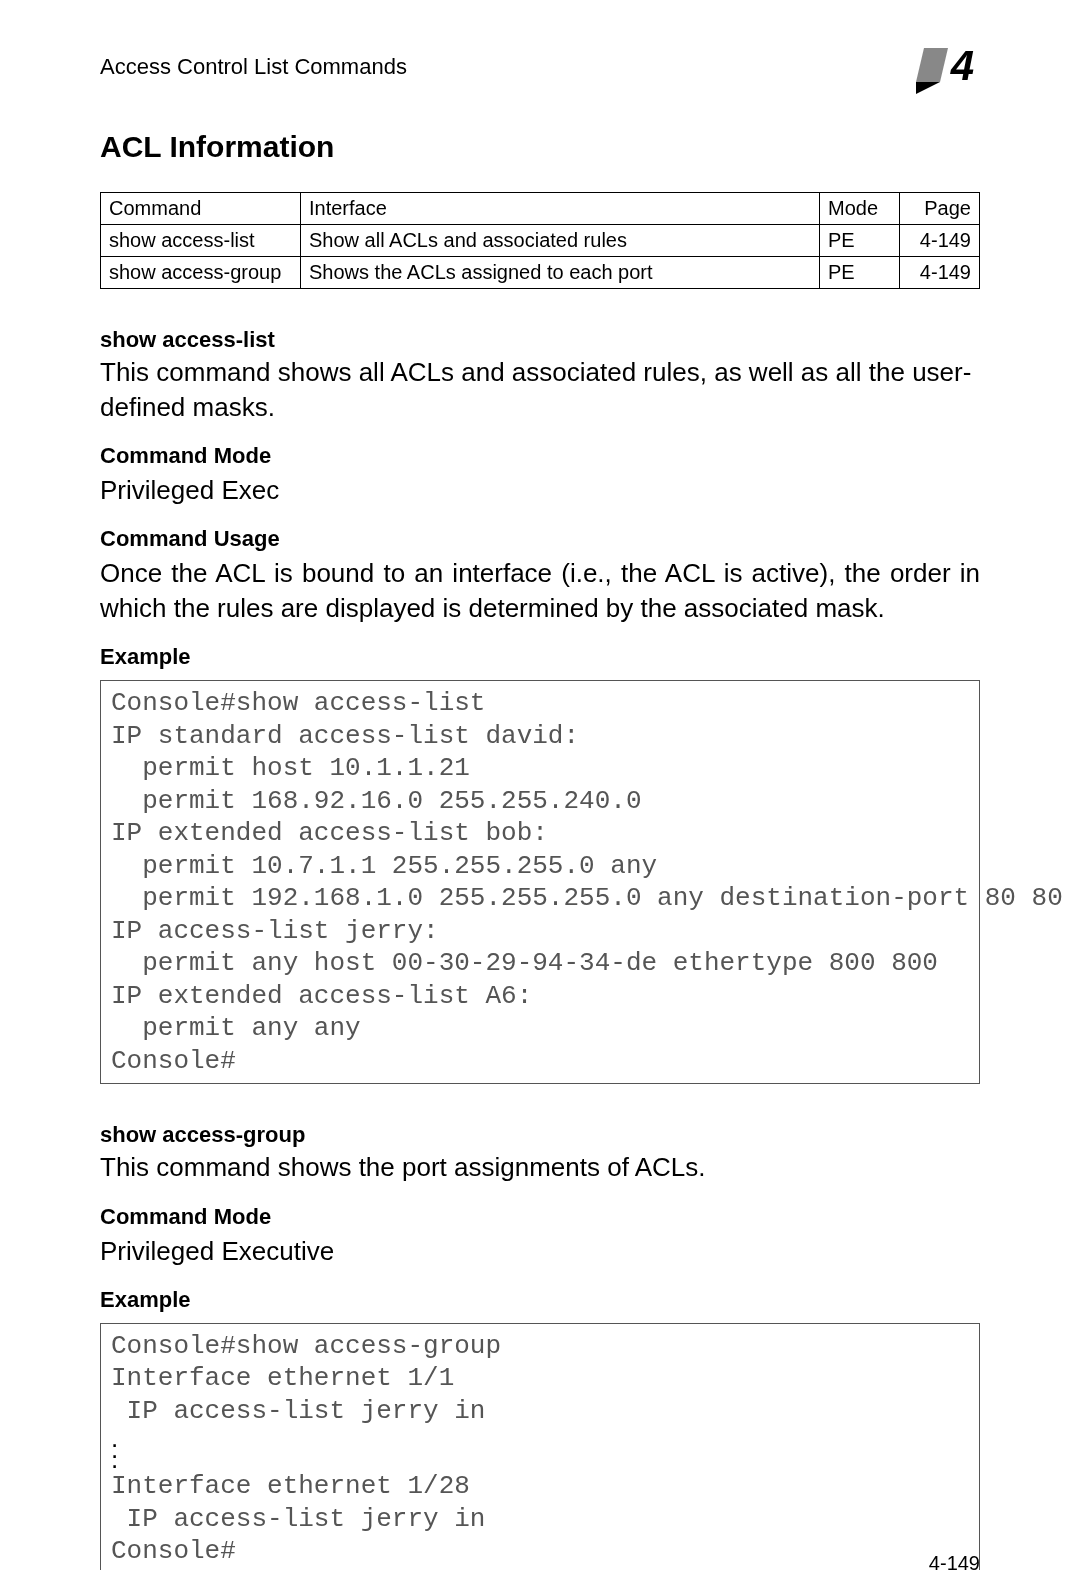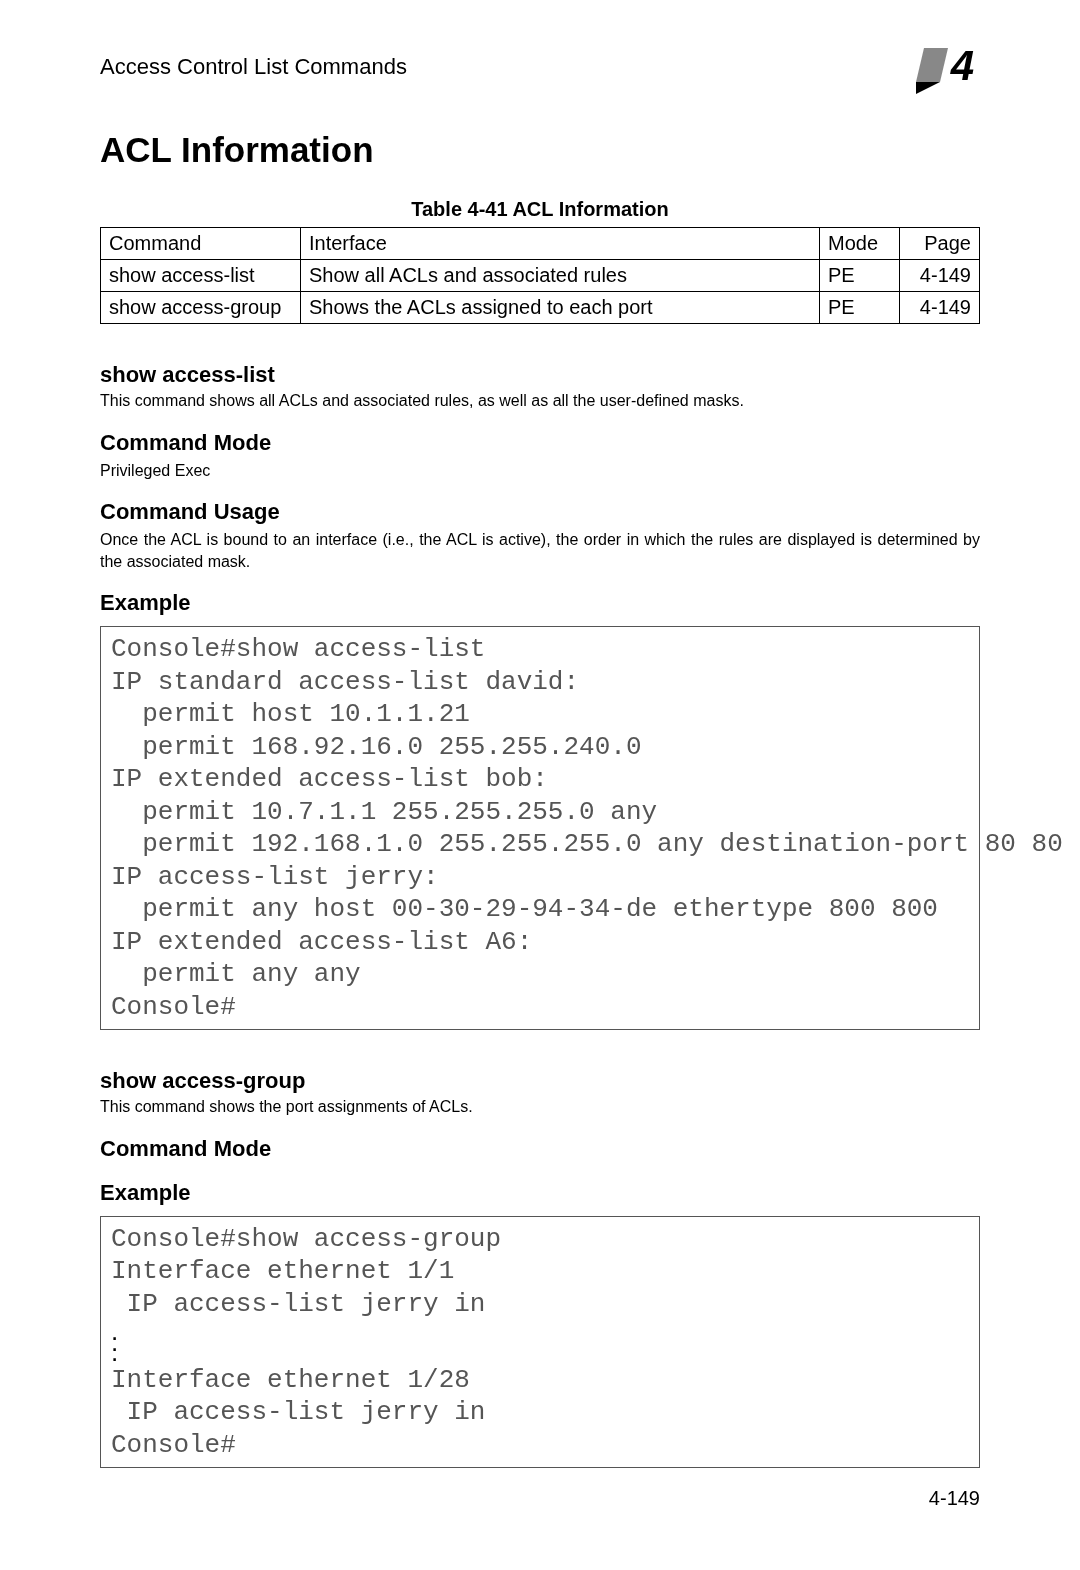--- a/index.html
+++ b/index.html
@@ -40,21 +40,21 @@
   .chapter-num {
     position: absolute;
     right: 6px;
     top: 2px;
     font-size: 42px;
     font-weight: 900;
     font-style: italic;
     color: #000;
   }
   h1.section-title {
-    font-size: 35px;
+    font-size: 30px;
     font-weight: bold;
     margin: 0 0 28px 0;
   }
   .table-caption {
     text-align: center;
     font-weight: bold;
     font-size: 20px;
     margin-bottom: 6px;
   }
   table.cmd-table {
@@ -84,21 +84,21 @@
     margin-top: 38px;
     margin-bottom: 2px;
   }
   .sub-heading {
     font-weight: bold;
     font-size: 22px;
     margin-top: 18px;
     margin-bottom: 4px;
   }
   p.body {
-    font-size: 16px;
+    font-size: 26px;
     margin: 2px 0 0 0;
     line-height: 1.35;
   }
   p.body.justify {
     text-align: justify;
   }
   .indent {
     margin-left: 44px;
   }
   .codebox {
@@ -135,21 +135,20 @@
       <svg width="64" height="54" viewBox="0 0 64 54">
         <polygon points="0,42 24,42 0,54" fill="#000"></polygon>
         <polygon points="0,42 24,42 32,8 8,8" fill="#888"></polygon>
       </svg>
       <span class="chapter-num">4</span>
     </span>
   </div>
 
   <h1 class="section-title">ACL Information</h1>
 
-  <div class="table-caption">Table 4-41  ACL Information</div>
   <table class="cmd-table">
     <thead>
       <tr>
         <th class="cmd-col">Command</th>
         <th>Interface</th>
         <th class="mode-col">Mode</th>
         <th class="page-col">Page</th>
       </tr>
     </thead>
     <tbody>
@@ -188,20 +187,21 @@
 IP access-list jerry:
   permit any host 00-30-29-94-34-de ethertype 800 800
 IP extended access-list A6:
   permit any any
 Console#</div>
 
   <div class="cmd-heading">show access-group</div>
   <p class="body">This command shows the port assignments of ACLs.</p>
 
   <div class="sub-heading">Command Mode</div>
+  <p class="body indent">Privileged Executive</p>
 
   <div class="sub-heading">Example</div>
   <div class="codebox"><span>Console#show access-group
 Interface ethernet 1/1
  IP access-list jerry in</span>
 <div class="vdots">.<br>.<br>.</div><span>Interface ethernet 1/28
  IP access-list jerry in
 Console#</span></div>
 
   <div class="footer-page">4-149</div>

